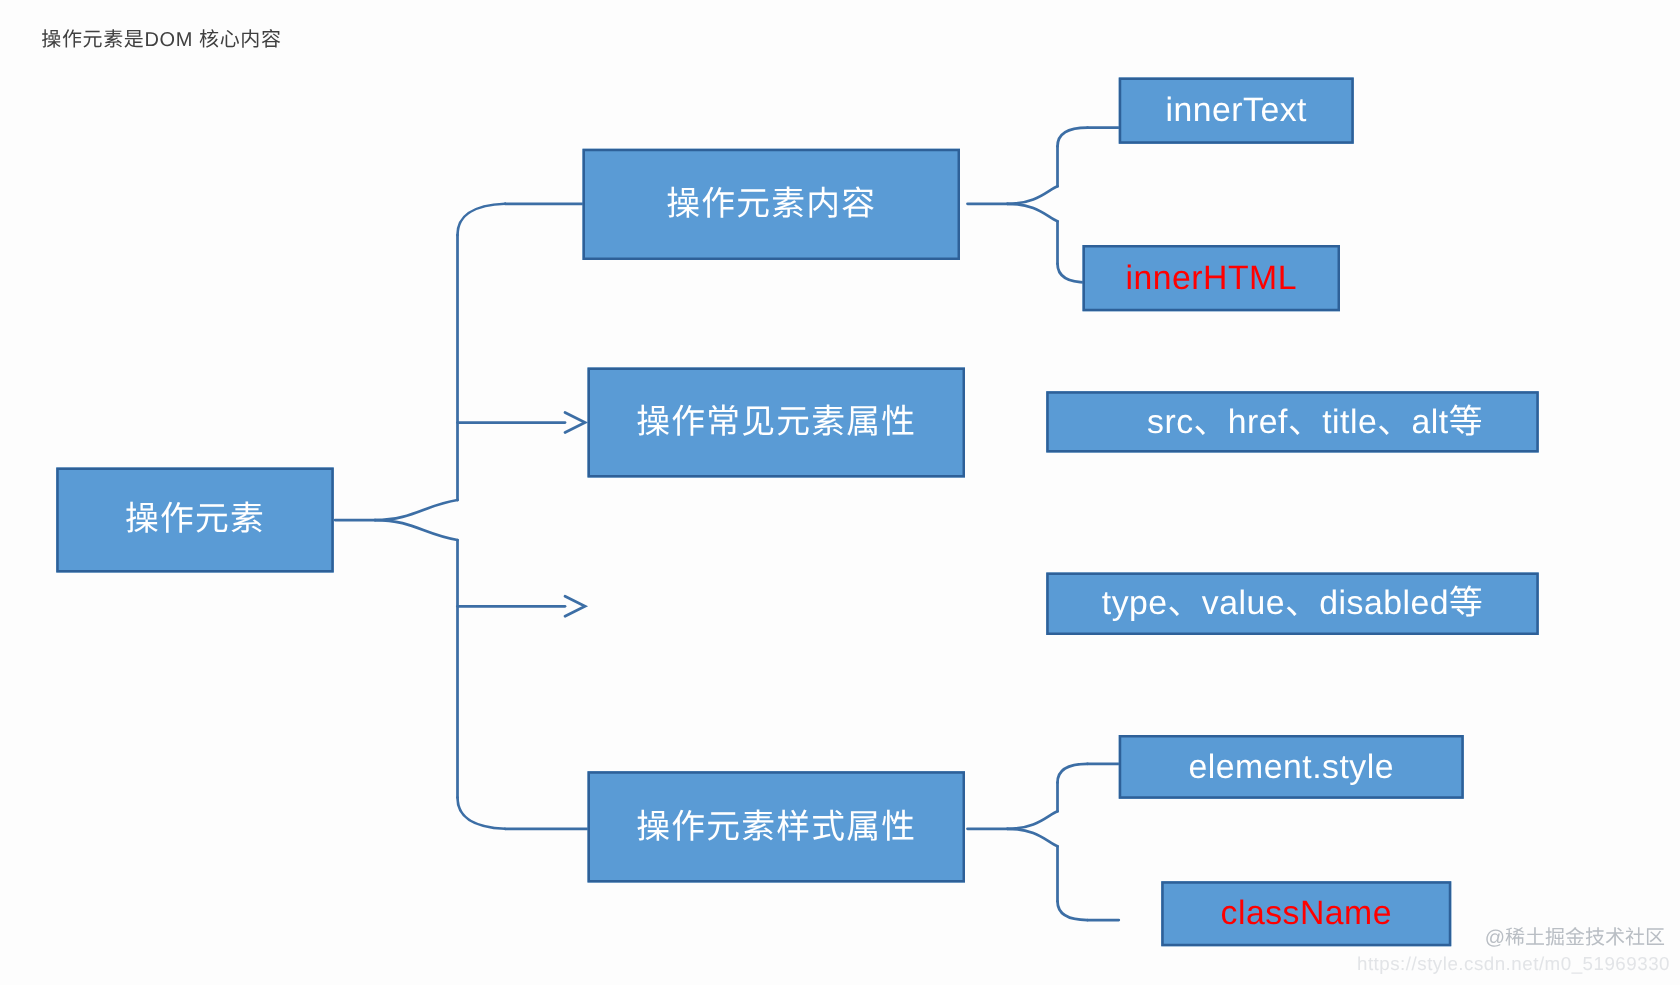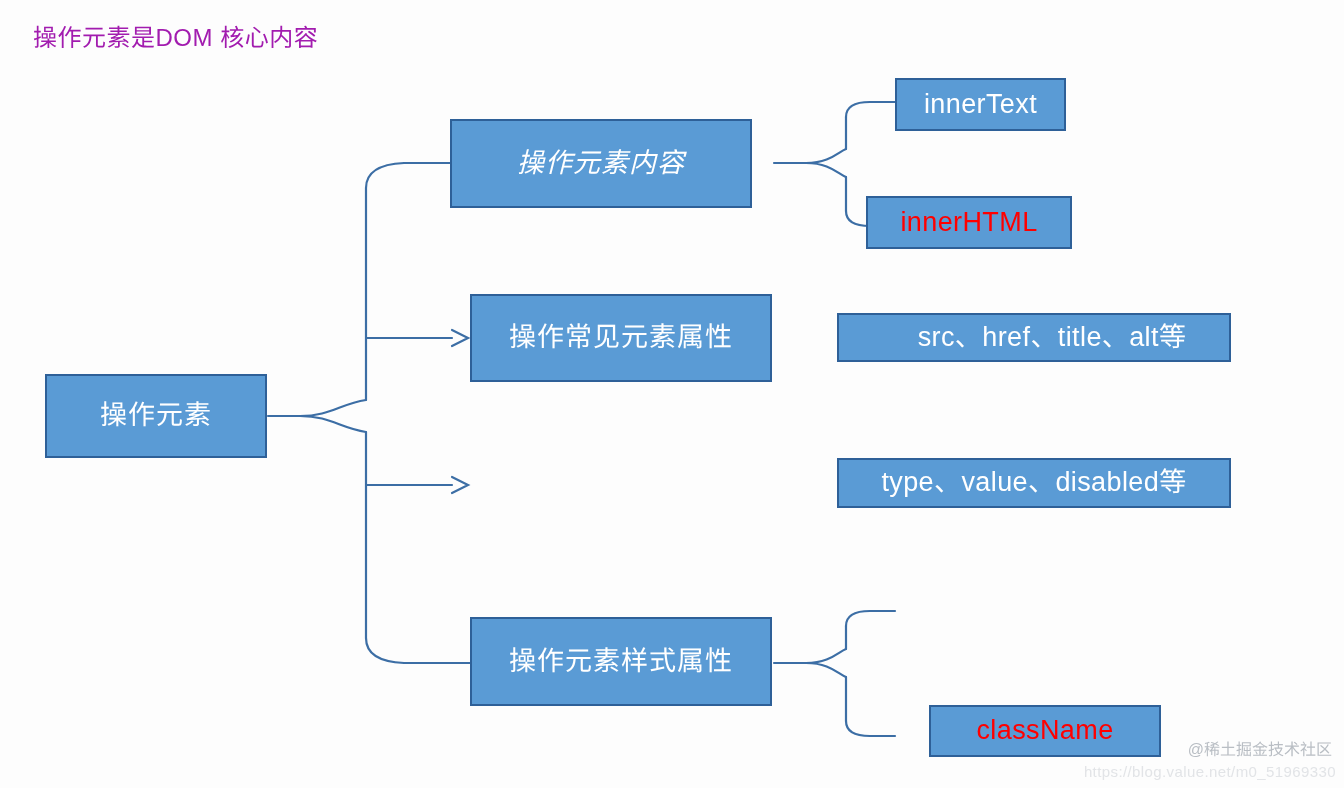--- a/index.html
+++ b/index.html
@@ -30,22 +30,22 @@
     top: 0;
     width: 1344px;
     height: 788px;
     pointer-events: none;
   }
 
   .slide-title {
     position: absolute;
     left: 33px;
     top: 18px;
-    font-size: 24px;
-    color: #a21caf;
+    font-size: 16px;
+    color: #404040;
     letter-spacing: 0.5px;
     white-space: nowrap;
   }
 
   .node {
     position: absolute;
     box-sizing: border-box;
     background: #5a9bd5;
     border: 2px solid #2e6098;
     display: flex;
@@ -63,26 +63,26 @@
   .node.en {
     font-size: 27px;
     letter-spacing: 0.4px;
   }
   .node.red {
     color: #ff0000;
   }
 
   
   #node-root        { left: 45px;  top: 374px; width: 222px; height: 84px; }
-  #node-content     { left: 450px; top: 119px; width: 302px; height: 89px; font-style: italic; }
+  #node-content     { left: 466px; top: 119px; width: 302px; height: 89px; }
   #node-attr        { left: 470px; top: 294px; width: 302px; height: 88px; }
   #node-form        { left: 470px; top: 441px; width: 302px; height: 88px; }
   #node-style       { left: 470px; top: 617px; width: 302px; height: 89px; }
 
-  #leaf-innertext   { left: 895px; top: 78px;  width: 171px; height: 53px; }
+  #leaf-innertext   { left: 895px; top: 62px;  width: 188px; height: 53px; }
   #leaf-innerhtml   { left: 866px; top: 196px; width: 206px; height: 53px; }
   #leaf-attrs       { left: 837px; top: 313px; width: 394px; height: 49px; padding-left: 36px; }
   #leaf-formattrs   { left: 837px; top: 458px; width: 394px; height: 50px; }
   #leaf-elemstyle   { left: 895px; top: 588px; width: 276px; height: 51px; }
   #leaf-classname   { left: 895px; top: 705px; width: 232px; height: 52px; margin-left: 34px; }
 
   .watermark {
     position: absolute;
     right: 12px;
     bottom: 28px;
@@ -169,19 +169,20 @@
   <div class="node cn" id="node-style">操作元素样式属性</div>
 
   <div class="node en" id="leaf-innertext">innerText</div>
 
   <div class="node en red" id="leaf-innerhtml">innerHTML</div>
 
   <div class="node en" id="leaf-attrs">src、href、title、alt等</div>
 
   <div class="node en" id="leaf-formattrs">type、value、disabled等</div>
 
+  <div class="node en" id="leaf-elemstyle">element.style</div>
 
   <div class="node en red" id="leaf-classname">className</div>
 
   <div class="watermark">@稀土掘金技术社区</div>
-  <div class="urlmark">https://blog.value.net/m0_51969330</div>
+  <div class="urlmark">https://style.csdn.net/m0_51969330</div>
 
 </div>
 
 </body></html>

